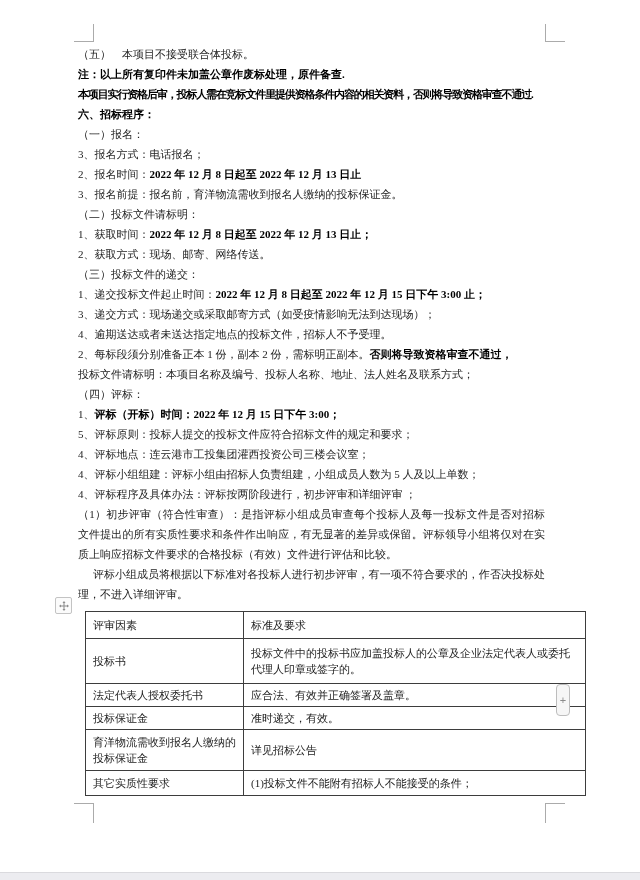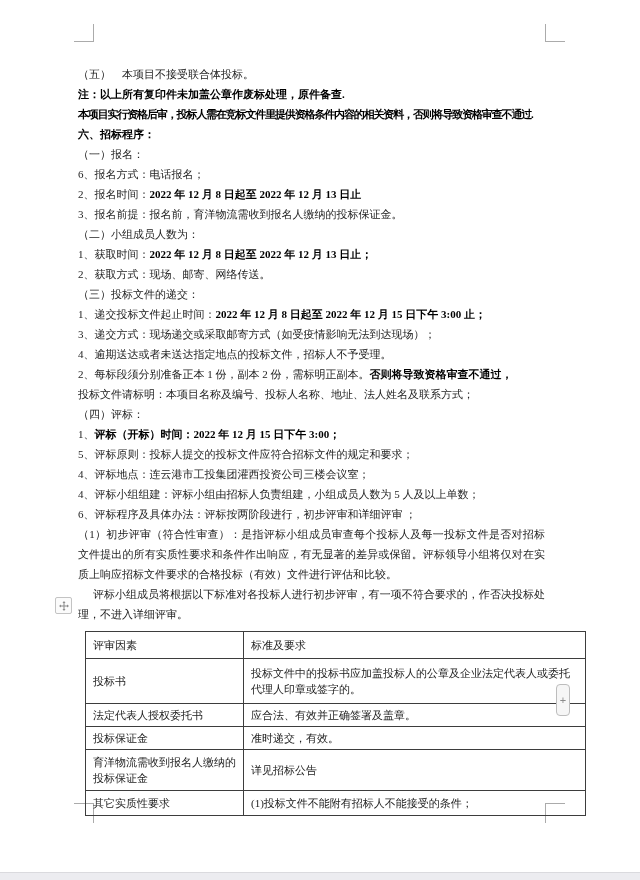--- a/index.html
+++ b/index.html
@@ -11,21 +11,21 @@
   .canvas{position:relative;width:640px;height:880px;background:#ffffff;overflow:hidden;}
   .page{position:absolute;left:0;top:0;width:640px;height:872px;background:#ffffff;}
   
   .mark{position:absolute;width:19px;height:17px;}
   .mark.tl{left:74px;top:24px;border-right:1px solid #ababab;border-bottom:1px solid #ababab;}
   .mark.tr{left:545px;top:24px;border-left:1px solid #ababab;border-bottom:1px solid #ababab;}
   .mark.bl{left:74px;top:803px;height:19px;border-right:1px solid #ababab;border-top:1px solid #ababab;}
   .mark.br{left:545px;top:803px;height:19px;border-left:1px solid #ababab;border-top:1px solid #ababab;}
   .content{
     position:absolute;left:78px;top:44px;width:467px;
-    font-size:11px;line-height:20px;color:#1c1c1c;margin-top:20px;
+    font-size:11px;line-height:20px;color:#1c1c1c;
   }
   .content p{margin:0;}
   .i1{margin-left:10px;}
   .b{font-weight:bold;color:#000;}
   .tight{letter-spacing:-1.15px;}
   .para{text-align:justify;}
   .ifirst{text-indent:15px;}
   table.review{
     border-collapse:collapse;table-layout:fixed;
     width:470px;margin:7px 0 0 7px;
@@ -70,38 +70,38 @@
     <div class="mark tr"></div>
     <div class="mark bl"></div>
     <div class="mark br"></div>
 
     <div class="content">
       <p><span>（五）　本项目不接受联合体投标。</span></p>
       <p><span class="b">注：以上所有复印件未加盖公章作废标处理，原件备查.</span></p>
       <p class="tight"><span class="b">本项目实行资格后审，投标人需在竞标文件里提供资格条件内容的相关资料，否则将导致资格审查不通过.</span></p>
       <p><span class="b">六、招标程序：</span></p>
       <p><span>（一）报名：</span></p>
-      <p class="i1"><span>6、报名方式：电话报名；</span></p>
+      <p class="i1"><span>3、报名方式：电话报名；</span></p>
       <p class="i1"><span>2、报名时间：</span><span class="b">2022 年 12 月 8 日起至 2022 年 12 月 13 日止</span></p>
       <p class="i1"><span>3、报名前提：报名前，育洋物流需收到报名人缴纳的投标保证金。</span></p>
-      <p><span>（二）小组成员人数为：</span></p>
+      <p><span>（二）投标文件请标明：</span></p>
       <p class="i1"><span>1、获取时间：</span><span class="b">2022 年 12 月 8 日起至 2022 年 12 月 13 日止；</span></p>
       <p class="i1"><span>2、获取方式：现场、邮寄、网络传送。</span></p>
       <p><span>（三）投标文件的递交：</span></p>
       <p class="i1"><span>1、递交投标文件起止时间：</span><span class="b">2022 年 12 月 8 日起至 2022 年 12 月 15 日下午 3:00 止；</span></p>
       <p class="i1"><span>3、递交方式：现场递交或采取邮寄方式（如受疫情影响无法到达现场）；</span></p>
       <p class="i1"><span>4、逾期送达或者未送达指定地点的投标文件，招标人不予受理。</span></p>
       <p class="i1"><span>2、每标段须分别准备正本 1 份，副本 2 份，需标明正副本。</span><span class="b">否则将导致资格审查不通过，</span></p>
       <p><span>投标文件请标明：本项目名称及编号、投标人名称、地址、法人姓名及联系方式；</span></p>
       <p><span>（四）评标：</span></p>
       <p class="i1"><span>1、</span><span class="b">评标（开标）时间：2022 年 12 月 15 日下午 3:00；</span></p>
       <p class="i1"><span>5、评标原则：投标人提交的投标文件应符合招标文件的规定和要求；</span></p>
       <p class="i1"><span>4、评标地点：连云港市工投集团灌西投资公司三楼会议室；</span></p>
       <p class="i1"><span>4、评标小组组建：评标小组由招标人负责组建，小组成员人数为 5 人及以上单数；</span></p>
-      <p class="i1"><span>6、评标程序及具体办法：评标按两阶段进行，初步评审和详细评审 ；</span></p>
+      <p class="i1"><span>4、评标程序及具体办法：评标按两阶段进行，初步评审和详细评审 ；</span></p>
       <p class="para"><span>（1）初步评审（符合性审查）：是指评标小组成员审查每个投标人及每一投标文件是否对招标文件提出的所有实质性要求和条件作出响应，有无显著的差异或保留。评标领导小组将仅对在实质上响应招标文件要求的合格投标（有效）文件进行评估和比较。</span></p>
       <p class="para ifirst"><span>评标小组成员将根据以下标准对各投标人进行初步评审，有一项不符合要求的，作否决投标处理，不进入详细评审。</span></p>
 
       <table class="review">
         <tbody>
           <tr class="h26">
             <td class="c1">评审因素</td>
             <td class="c2">标准及要求</td>
           </tr>
           <tr class="h44">

